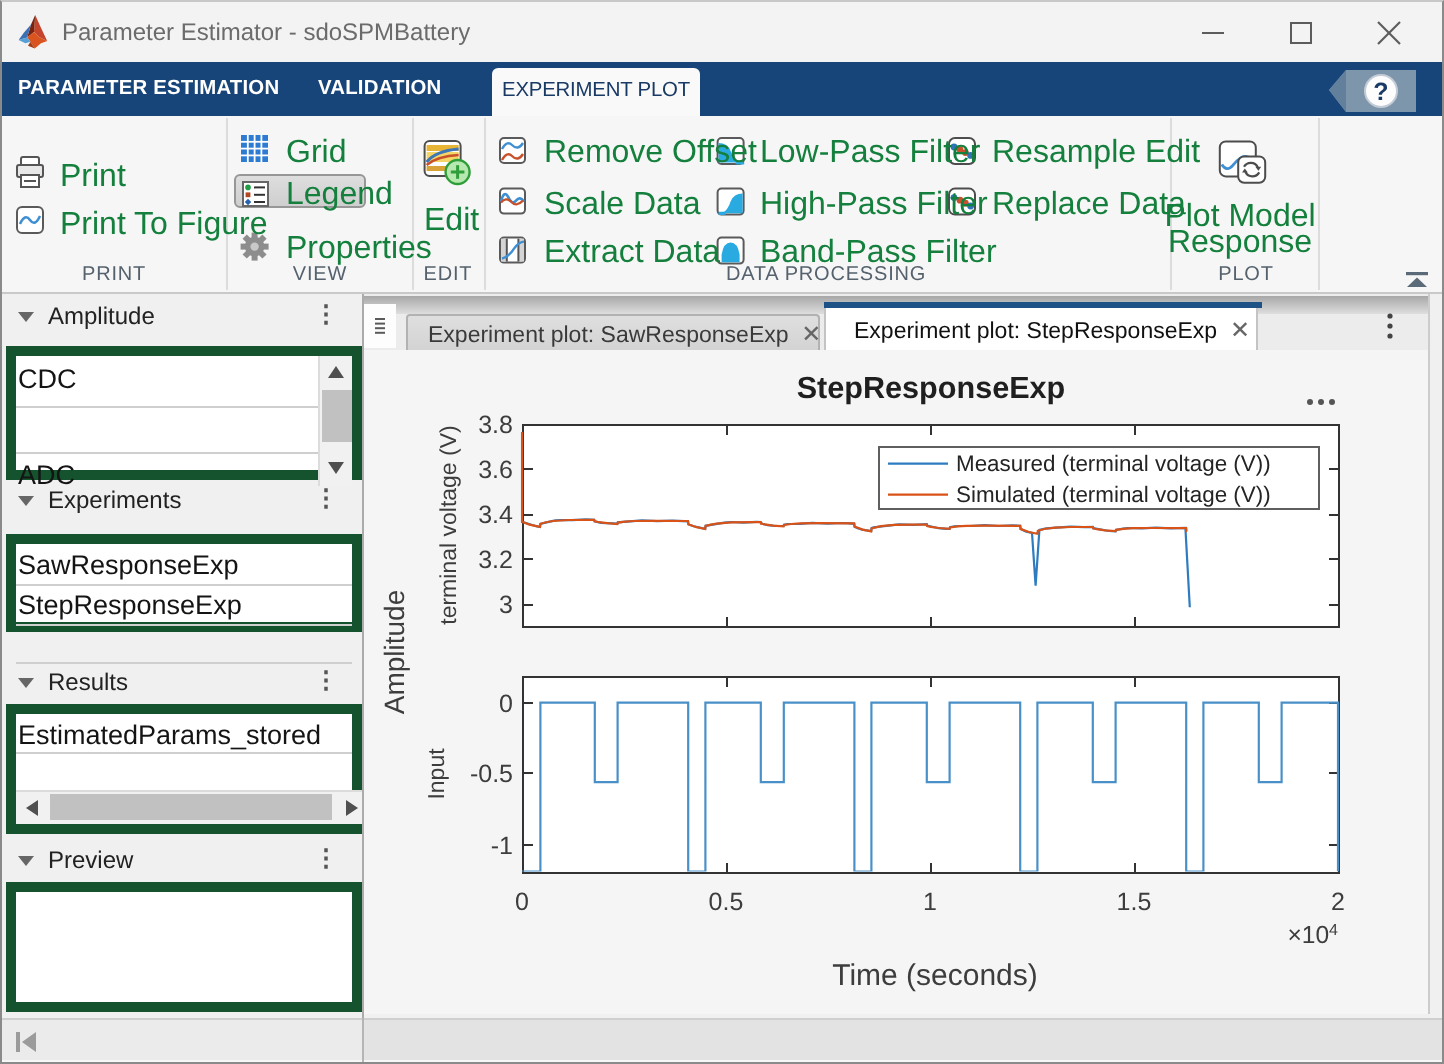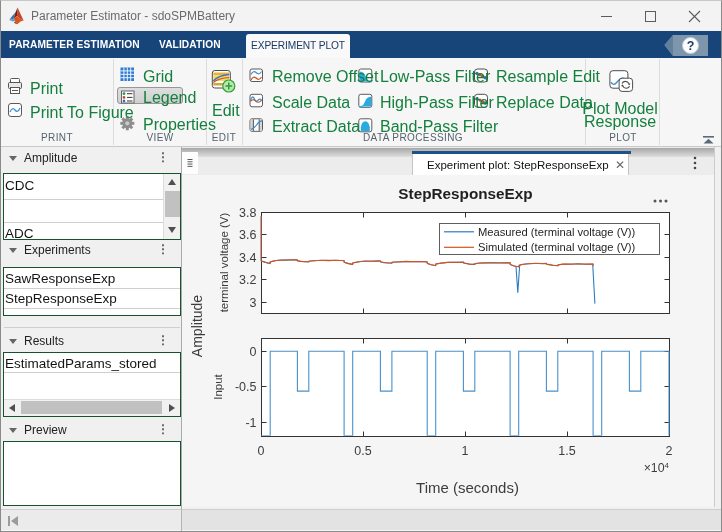--- a/index.html
+++ b/index.html
@@ -17,21 +17,21 @@
 #toolbar{position:absolute;left:0;top:58px;width:722px;height:89px;background:#f6f6f6;border-bottom:1px solid #c9c9c9}
 .sep{position:absolute;top:1px;width:1px;height:86px;background:#dcdcdc}
 .tlabel{position:absolute;font-size:16px;color:#15803d;white-space:nowrap}
 .slabel{position:absolute;bottom:3px;font-size:10px;color:#55626e;letter-spacing:.4px;white-space:nowrap;transform:translateX(-50%)}
 #legendbtn{position:absolute;left:117px;top:28.5px;width:66px;height:17.5px;background:linear-gradient(#dedede,#cfcfcf);border:1px solid #979797;border-radius:3px}
 
 .phead{position:absolute;left:0;width:181px;height:22px;font-size:12px;color:#222}
 .phead .tri{position:absolute;left:9px;top:8px;width:0;height:0;border-left:4.5px solid transparent;border-right:4.5px solid transparent;border-top:5px solid #666}
 .phead .txt{position:absolute;left:24px;top:3px}
 .phead .dots{position:absolute;left:157px;top:2px;color:#555;font-size:12px;font-weight:bold;letter-spacing:0}
-.lbox{position:absolute;left:3px;background:#fff;border:1px solid #14532d}
+.lbox{position:absolute;left:3px;background:#fff;border:5px solid #14532d}
 .lrow{position:absolute;left:0;width:100%;font-size:13.5px;color:#141414;padding-left:1px;overflow:hidden;white-space:nowrap}
 .rsep{position:absolute;left:0;width:100%;height:1px;background:#cfcfcf}
 
 #docstrip{position:absolute;left:182px;top:147px;width:532px;height:28px;background:#ececec}
 #shadowband{position:absolute;left:182px;top:148px;width:532px;height:9px;background:linear-gradient(#a7a7a7,#dedede)}
 .dtab{position:absolute;font-size:11.5px;white-space:nowrap}
 #itab{left:21px;top:10px;width:207px;height:18px;background:linear-gradient(#dfdfdf,#d3d3d3);border:1px solid #b2b2b2;border-bottom:none;border-radius:2px 2px 0 0;color:#3a3a3a;padding:2px 0 0 10px}
 #atab{left:230px;top:3.5px;width:217px;height:24.5px;background:#fff;border-left:1px solid #c4c4c4;border-right:1px solid #c4c4c4;color:#111}
 #atab .top{position:absolute;left:-1px;top:0;width:219px;height:3.5px;background:#1c5285}
 #atab .t{position:absolute;left:14px;top:7px}
@@ -299,20 +299,21 @@
 <div style="position:absolute;left:182px;top:151.8px;width:16px;height:22.4px;background:#fdfdfd"></div>
 <svg class="abs" style="left:186px;top:158px" width="10" height="11" viewBox="0 0 10 11">
  <g stroke="#5a5a5a" stroke-width="1">
         <line x1="1.5" y1="1.5" x2="6.5" y2="1.5"></line>
         <line x1="1.5" y1="3.8" x2="6.5" y2="3.8"></line>
         <line x1="1.5" y1="6.1" x2="6.5" y2="6.1"></line>
         <line x1="1.5" y1="8.4" x2="6.5" y2="8.4"></line>
       </g>
 </svg>
 <div style="position:absolute;left:182px;top:147px;width:532px;height:28px">
+ <div class="dtab" id="itab">Experiment plot: SawResponseExp&nbsp; <span class="xmark">✕</span></div>
  <div class="dtab" id="atab">
         <div class="top"></div>
         <div class="t">Experiment plot: StepResponseExp&nbsp; <span class="xmark">✕</span></div>
       </div>
 </div>
 <svg class="abs" style="left:689px;top:155px" width="12" height="16" viewBox="0 0 12 16">
  <g fill="#444">
         <circle cx="6" cy="3" r="1.3"></circle>
         <circle cx="6" cy="8" r="1.3"></circle>
         <circle cx="6" cy="13" r="1.3"></circle>

